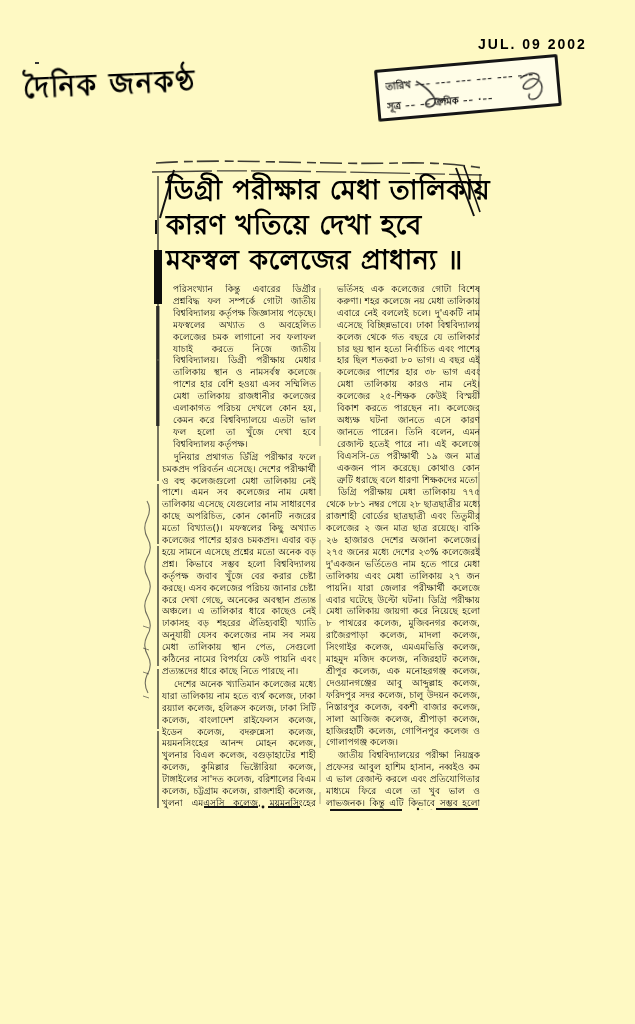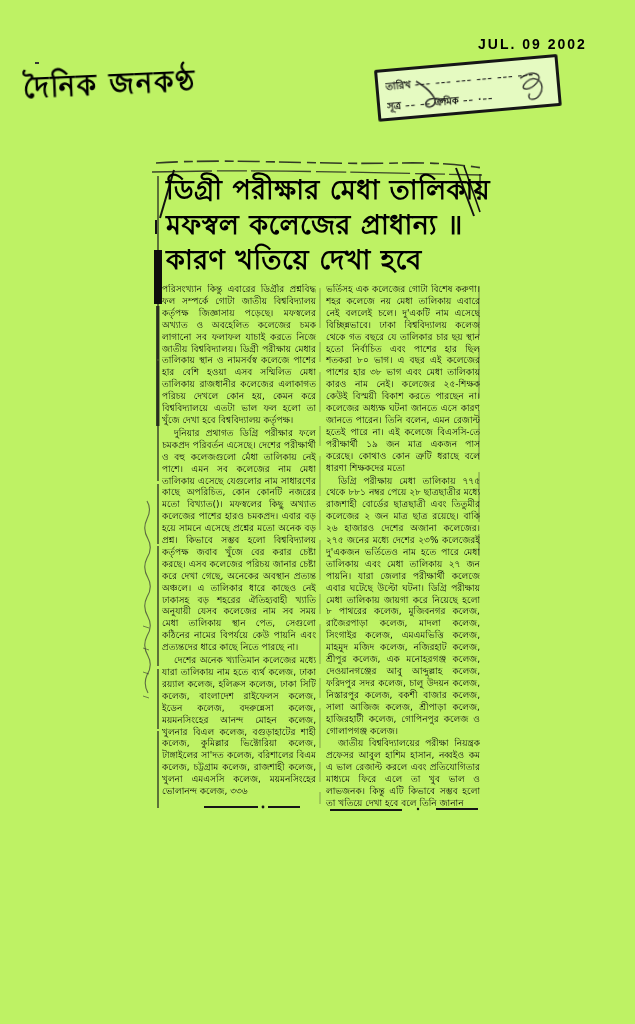--- a/index.html
+++ b/index.html
@@ -4,21 +4,21 @@
 <style>
   html, body { margin: 0; padding: 0; }
   body {
     width: 635px; height: 1024px;
     background: #ffffff;
     font-family: "DejaVu Sans", sans-serif;
   }
   .page {
     position: relative;
     width: 635px; height: 1024px;
-    background: #bef264;
+    background: #fef9c3;
     overflow: hidden;
     color: #1b1b1b;
   }
 
   
   .date-stamp {
     position: absolute; left: 478px; top: 36px;
     font-family: "Liberation Sans", sans-serif;
     font-weight: bold; font-size: 14px; letter-spacing: 2px;
     color: #111;
@@ -83,21 +83,21 @@
   }
   .col {
     width: 154px;
     font-size: 9px; line-height: 11.9px;
     text-align: justify;
     color: #242424;
     filter: blur(0.28px) contrast(1.25);
     overflow: hidden;
   }
   .col p { margin: 0 0 1px 0; text-indent: 12px; }
-  .col p:first-child { text-indent: 0; }
+  .col p:first-child { text-indent: 0; margin-left: 11px; }
 
   .speck { position: absolute; background: #333; }
 </style>
 </head>
 <body>
 
 <div class="page">
 
   <div class="date-stamp">JUL. 09 2002</div>
 
@@ -147,22 +147,22 @@
 
       <path d="M64,651 L118,651 M128,651 L160,651" stroke="#161616" stroke-width="2.2"></path>
       <circle cx="123" cy="651" r="1.4" fill="#161616"></circle>
       <path d="M190,654 L262,654" stroke="#161616" stroke-width="2.2"></path>
       <path d="M296,653 L338,653" stroke="#161616" stroke-width="2.2"></path>
       <circle cx="278" cy="653" r="1.2" fill="#161616"></circle>
     </svg>
 
     <div class="headline">
       <div>ডিগ্রী পরীক্ষার মেধা তালিকায়</div>
+      <div>কারণ খতিয়ে দেখা হবে</div>
       <div>মফস্বল কলেজের প্রাধান্য ॥</div>
-      <div>কারণ খতিয়ে দেখা হবে</div>
     </div>
 
     <div class="columns">
       <div class="col">
         <p>পরিসংখ্যান কিন্তু এবারের ডিগ্রীর প্রশ্নবিদ্ধ ফল সম্পর্কে গোটা জাতীয় বিশ্ববিদ্যালয় কর্তৃপক্ষ জিজ্ঞাসায় পড়েছে। মফস্বলের অখ্যাত ও অবহেলিত কলেজের চমক লাগানো সব ফলাফল যাচাই করতে নিজে জাতীয় বিশ্ববিদ্যালয়। ডিগ্রী পরীক্ষায় মেধার তালিকায় স্থান ও নামসর্বস্ব কলেজে পাশের হার বেশি হওয়া এসব সম্মিলিত মেধা তালিকায় রাজধানীর কলেজের এলাকাগত পরিচয় দেখলে কোন হয়, কেমন করে বিশ্ববিদ্যালয়ে এতটা ভাল ফল হলো তা খুঁজে দেখা হবে বিশ্ববিদ্যালয় কর্তৃপক্ষ।</p>
         <p>দুনিয়ার প্রথাগত ডিগ্রি পরীক্ষার ফলে চমকপ্রদ পরিবর্তন এসেছে। দেশের পরীক্ষার্থী ও বহু কলেজগুলো মেধা তালিকায় নেই পাশে। এমন সব কলেজের নাম মেধা তালিকায় এসেছে যেগুলোর নাম সাধারণের কাছে অপরিচিত, কোন কোনটি নজরের মতো বিখ্যাত()। মফস্বলের কিছু অখ্যাত কলেজের পাশের হারও চমকপ্রদ। এবার বড় হয়ে সামনে এসেছে প্রশ্নের মতো অনেক বড় প্রশ্ন। কিভাবে সম্ভব হলো বিশ্ববিদ্যালয় কর্তৃপক্ষ জবাব খুঁজে বের করার চেষ্টা করছে। এসব কলেজের পরিচয় জানার চেষ্টা করে দেখা গেছে, অনেকের অবস্থান প্রত্যন্ত অঞ্চলে। এ তালিকার ধারে কাছেও নেই ঢাকাসহ বড় শহরের ঐতিহ্যবাহী খ্যাতি অনুযায়ী যেসব কলেজের নাম সব সময় মেধা তালিকায় স্থান পেত, সেগুলো কঠিনের নামের বিপর্যয়ে কেউ পায়নি এবং প্রত্যন্তদের ধারে কাছে নিতে পারছে না।</p>
         <p>দেশের অনেক খ্যাতিমান কলেজের মধ্যে যারা তালিকায় নাম হতে ব্যর্থ কলেজ, ঢাকা রয়্যাল কলেজ, হলিক্রস কলেজ, ঢাকা সিটি কলেজ, বাংলাদেশ রাইফেলস কলেজ, ইডেন কলেজ, বদরুন্নেসা কলেজ, ময়মনসিংহের আনন্দ মোহন কলেজ, খুলনার বিএল কলেজ, বগুড়াহাটের শাহী কলেজ, কুমিল্লার ভিক্টোরিয়া কলেজ, টাঙ্গাইলের সা'দত কলেজ, বরিশালের বিএম কলেজ, চট্টগ্রাম কলেজ, রাজশাহী কলেজ, খুলনা এমএসসি কলেজ, ময়মনসিংহের ভোলানন্দ কলেজ, ৩৩৬</p>
       </div>
       <div class="col">
         <p>ভর্তিসহ এক কলেজের গোটা বিশেষ করুণা। শহর কলেজে নয় মেধা তালিকায় এবারে নেই বললেই চলে। দু'একটি নাম এসেছে বিচ্ছিন্নভাবে। ঢাকা বিশ্ববিদ্যালয় কলেজ থেকে গত বছরে যে তালিকার চার ছয় স্থান হতো নির্বাচিত এবং পাশের হার ছিল শতকরা ৮০ ভাগ। এ বছর এই কলেজের পাশের হার ৩৮ ভাগ এবং মেধা তালিকায় কারও নাম নেই। কলেজের ২৫-শিক্ষক কেউই বিস্ময়ী বিকাশ করতে পারছেন না। কলেজের অধ্যক্ষ ঘটনা জানতে এসে কারণ জানতে পারেন। তিনি বলেন, এমন রেজাল্ট হতেই পারে না। এই কলেজে বিএসসি-তে পরীক্ষার্থী ১৯ জন মাত্র একজন পাস করেছে। কোথাও কোন ত্রুটি ধরাছে বলে ধারণা শিক্ষকদের মতো</p>

